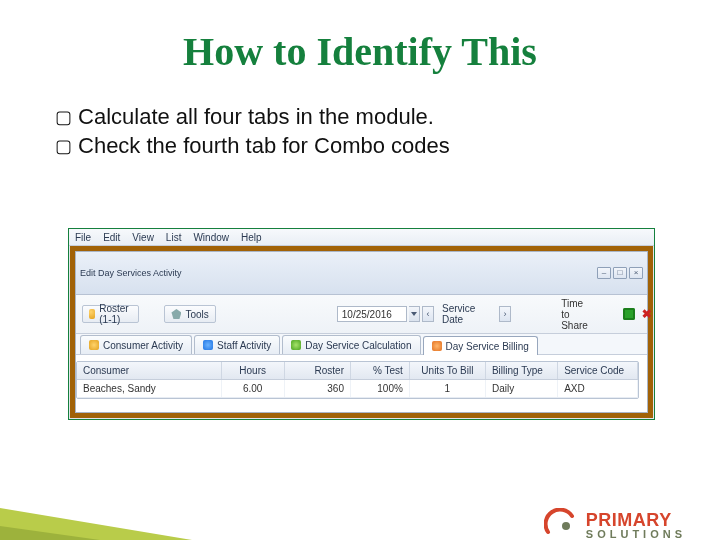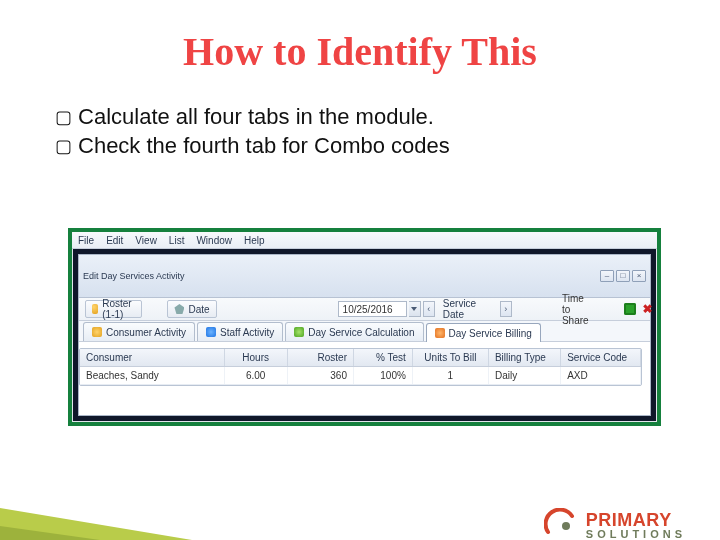--- a/index.html
+++ b/index.html
@@ -1,28 +1,28 @@
 <!DOCTYPE html>
 <html><head>
 <meta charset="utf-8">
 <style>
   html,body{margin:0;padding:0;width:720px;height:540px;background:#fff;font-family:Verdana,Geneva,sans-serif;color:#111;overflow:hidden}
   .slide{position:relative;width:720px;height:540px}
-  .title{font-family:Georgia,'Times New Roman',serif;font-weight:700;font-size:40px;text-align:center;margin-top:28px;color:#ef4444}
+  .title{font-family:Georgia,'Times New Roman',serif;font-weight:700;font-size:40px;text-align:center;margin-top:28px;color:#15803d}
   .bullets{margin:10px 60px 0 55px;font-size:22px;line-height:1.35}
   .bullets .row{display:flex;align-items:flex-start;gap:6px}
   .bullets .box{font-size:18px;position:relative;top:3px}
-  .app{position:absolute;left:68px;top:200px;width:585px;height:190px;border:4px solid #15803d;box-shadow:0 0 0 1px #e2e6ec inset;font-family:Tahoma,Arial,sans-serif;font-size:10px;color:#333;background:#0f172a}
+  .app{position:absolute;left:68px;top:200px;width:585px;height:190px;border:1px solid #15803d;box-shadow:0 0 0 1px #e2e6ec inset;font-family:Tahoma,Arial,sans-serif;font-size:10px;color:#333;background:#a16207}
   .menubar{height:16px;background:linear-gradient(#f7f9fc,#e9eef5);border-bottom:1px solid #c6cedb;display:flex;align-items:center;padding:0 6px;gap:12px}
   .menubar span{color:#2b3a52}
   .inner{position:absolute;left:6px;top:22px;right:6px;bottom:6px;border:1px solid #aab6c7;background:#fff;box-shadow:0 0 0 1px #fff inset}
   .subtitlebar{height:14px;background:linear-gradient(#eaf0f8,#d7e1ef);border-bottom:1px solid #b7c2d3;display:flex;align-items:center;justify-content:space-between;padding:14px 4px;font-size:9px;color:#2b3a52}
   .subtitlebar .wicons{display:flex;gap:2px}
   .wicon{width:12px;height:10px;border:1px solid #8fa0b8;background:linear-gradient(#f3f6fb,#dde5f1);border-radius:1px;font-size:8px;line-height:9px;text-align:center;color:#4a5a74}
-  .toolbar{height:22px;border-bottom:1px solid #c6cedb;display:flex;align-items:center;gap:25px;padding:0 6px;background:linear-gradient(#f8fafc,#eef2f7);font-size:10px}
+  .toolbar{height:22px;border-bottom:1px solid #c6cedb;display:flex;align-items:center;gap:25px;padding:8px 6px;background:linear-gradient(#f8fafc,#eef2f7);font-size:10px}
   .tbtn{display:flex;align-items:center;gap:4px;height:16px;border:1px solid #b9c4d4;background:linear-gradient(#fbfcfe,#e7ecf3);border-radius:2px;padding:0 6px;color:#2b3a52}
   .tbtn .ico{width:10px;height:10px;display:inline-block}
   .roster-ico{background:radial-gradient(circle at 30% 30%,#ffd36b,#e3a21f);border-radius:2px}
   .tools-ico{background:#8aa;border-radius:1px;clip-path:polygon(50% 0,100% 35%,80% 100%,20% 100%,0 35%)}
   .date{display:flex;align-items:center;gap:2px;margin-left:auto}
   .datebox{border:1px solid #aeb9c9;background:#fff;height:14px;width:70px;display:flex;align-items:center;padding:0 4px;font-size:10px;color:#333}
   .dropbtn{width:12px;height:14px;border:1px solid #aeb9c9;border-left:none;background:linear-gradient(#f2f5fa,#dbe3ee);display:flex;align-items:center;justify-content:center}
   .nav{width:12px;height:14px;border:1px solid #aeb9c9;background:linear-gradient(#f3f6fb,#dde5f1);display:flex;align-items:center;justify-content:center;color:#4a5a74;font-size:9px}
   .svclabel{font-size:10px;color:#2b3a52;margin:0 6px}
   .toolbar .spacer{flex:1}
@@ -95,21 +95,21 @@
       </span>
     </div>
 
     <div class="toolbar">
       <span class="tbtn">
         <span class="ico roster-ico"></span>
         <span>Roster (1-1)</span>
       </span>
       <span class="tbtn">
         <span class="ico tools-ico"></span>
-        <span>Date</span>
+        <span>Tools</span>
       </span>
 
       <span class="date" style="margin-left:96px">
         <span class="datebox">10/25/2016</span>
         <span class="dropbtn">
           <svg width="6" height="4">
                 <polygon points="0,0 6,0 3,4" fill="#4a5a74"></polygon>
               </svg>
         </span>
         <span class="nav">‹</span>

